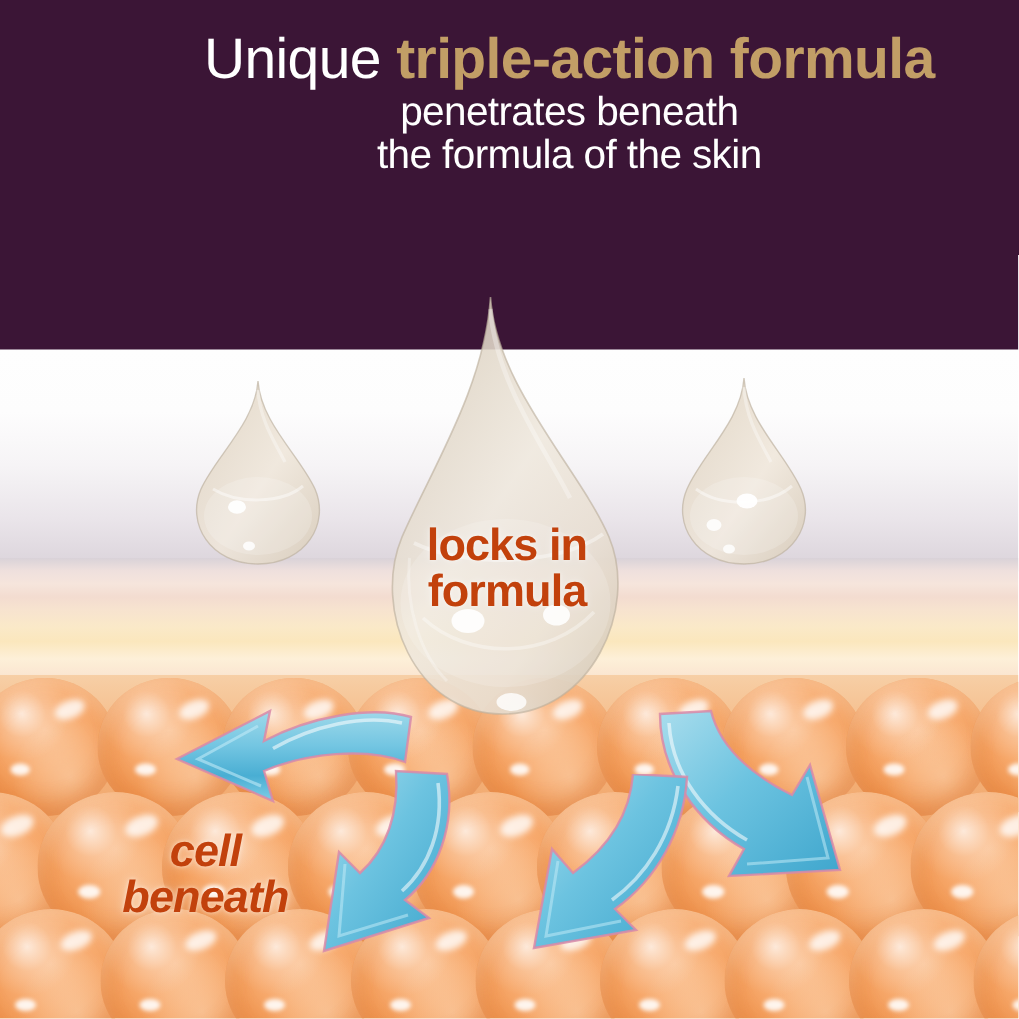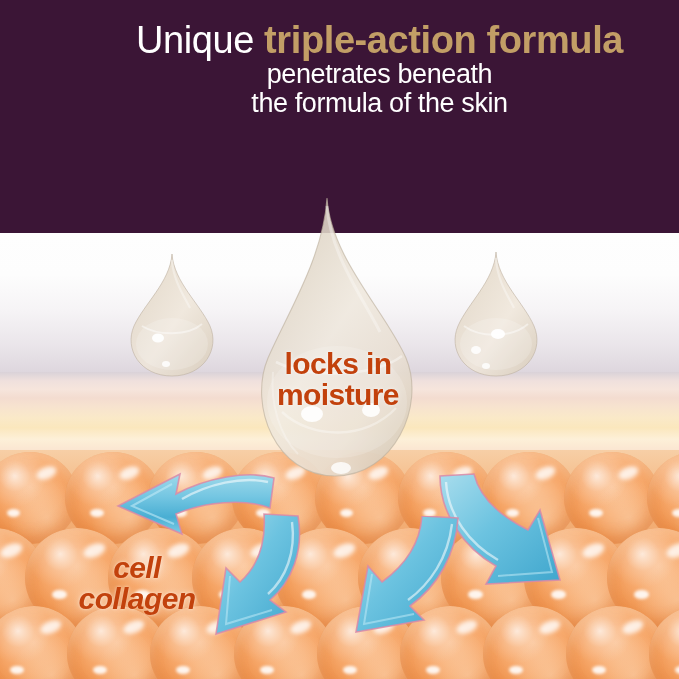--- a/index.html
+++ b/index.html
@@ -370,24 +370,24 @@
   <div id="header-band">
     <div id="headline">
       <span class="hl-line l1"><span>Unique </span><span class="hl-accent">triple-action formula</span></span>
       <span class="hl-line">penetrates beneath</span>
       <span class="hl-line">the formula of the skin</span>
     </div>
   </div>
 
   <div class="overlay-label" id="label-locks">
     <span class="ol-line">locks in</span>
-    <span class="ol-line">moisture</span>
+    <span class="ol-line">formula</span>
   </div>
 
   <div class="overlay-label" id="label-cell">
     <span class="ol-line">cell</span>
-    <span class="ol-line">collagen</span>
+    <span class="ol-line">beneath</span>
   </div>
 
   <div class="overlay-label" id="label-collagen">
   </div>
 
 </div>
 
 </body></html>

